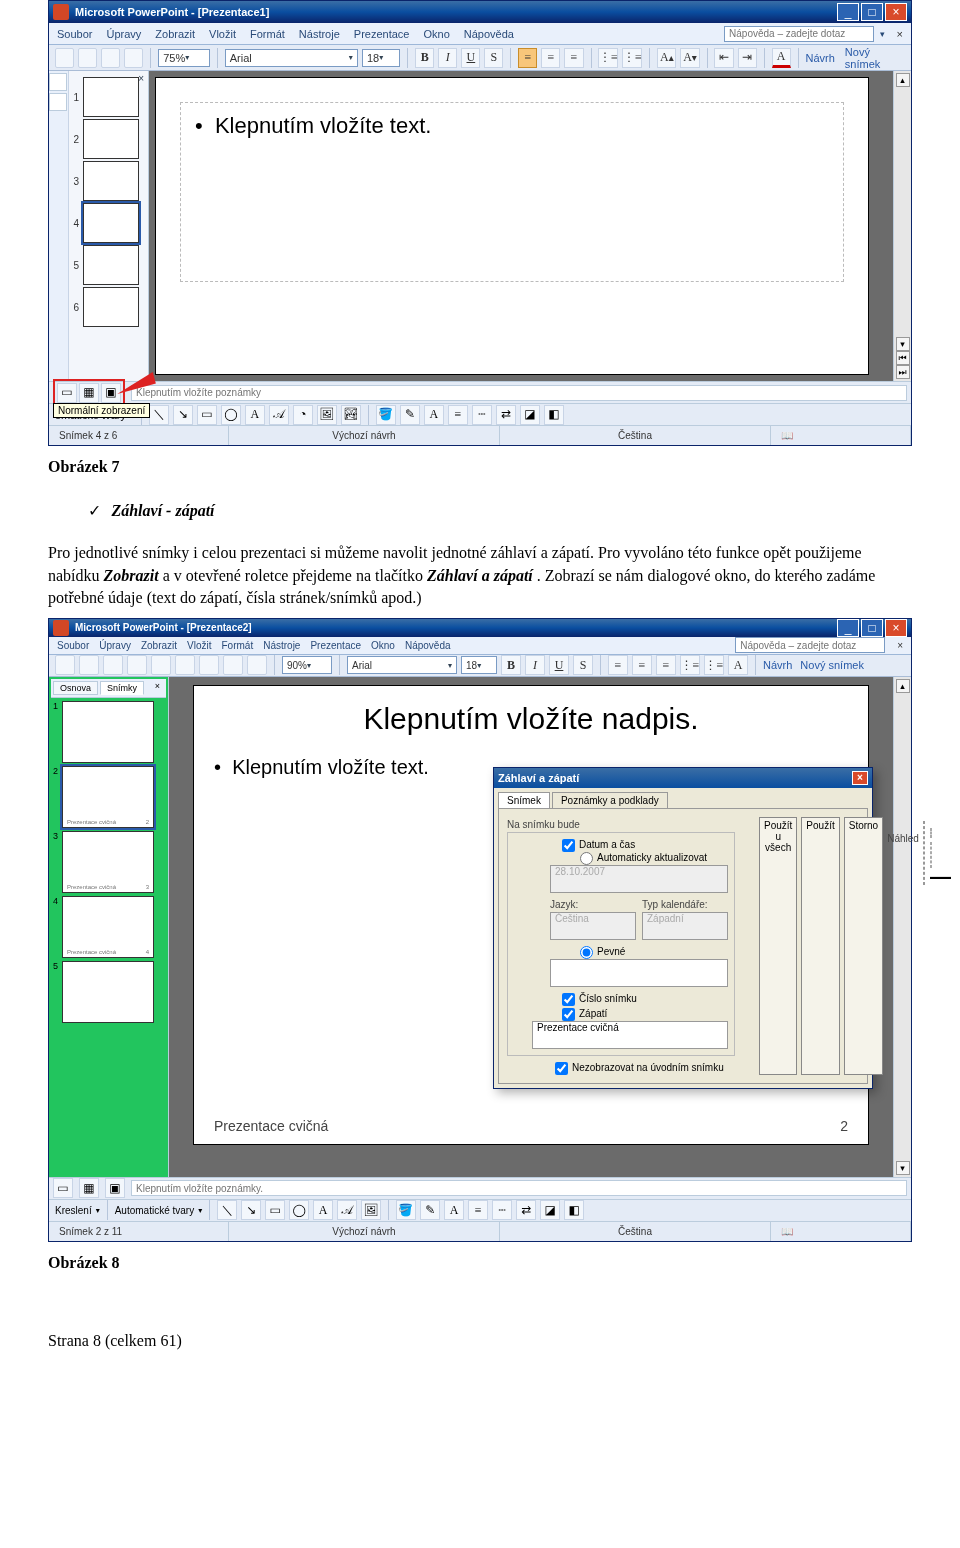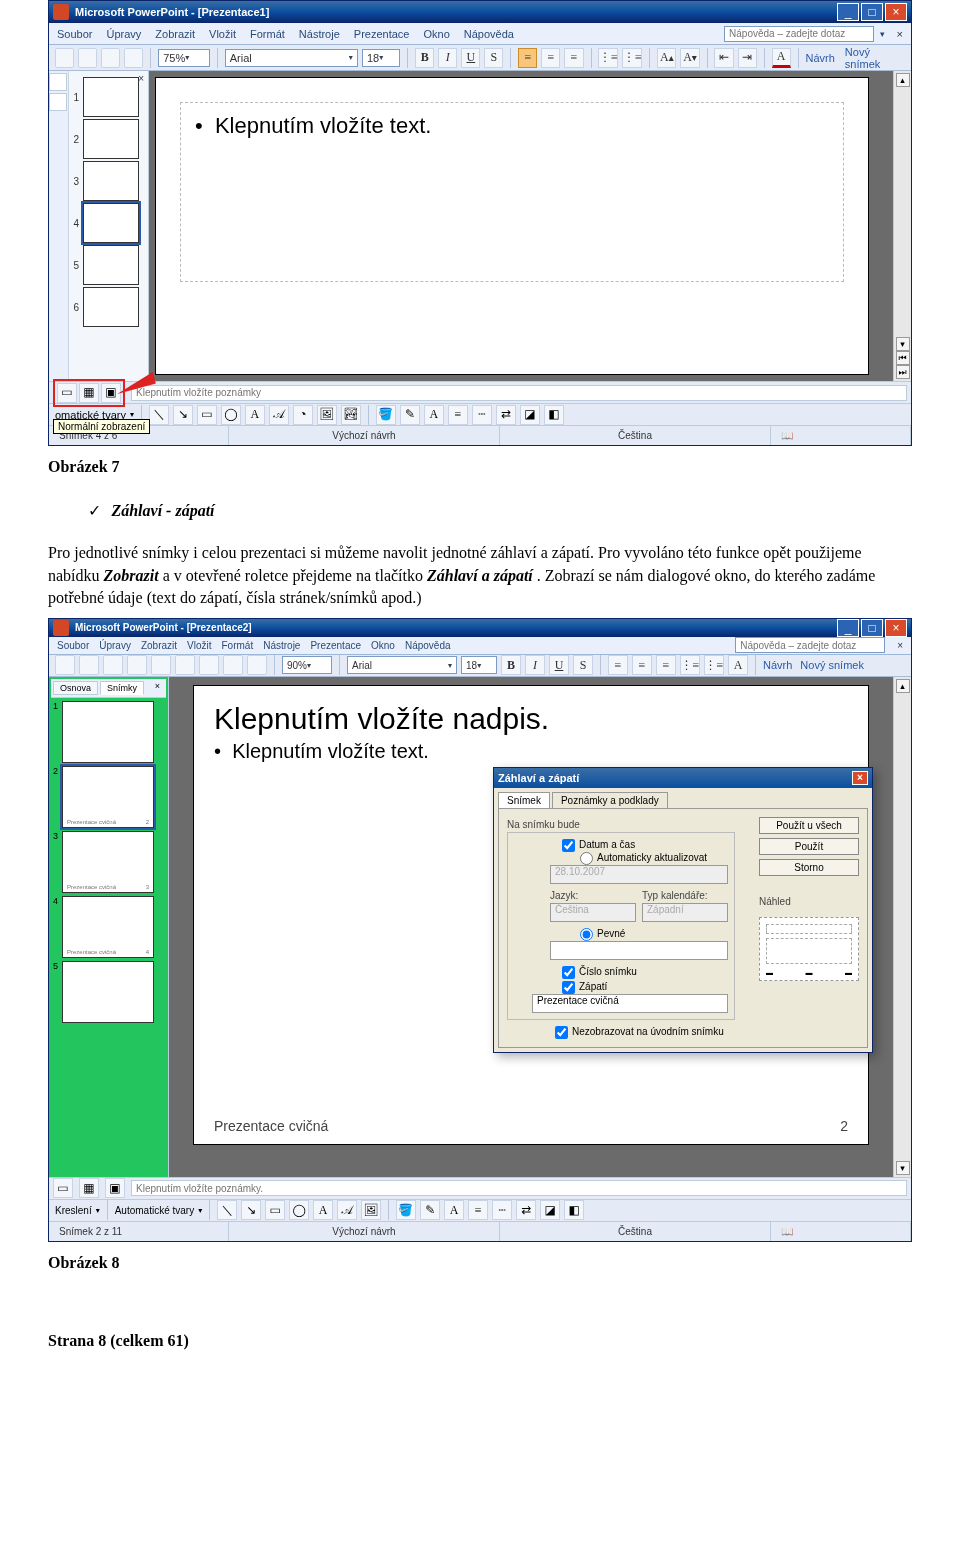--- a/index.html
+++ b/index.html
@@ -120,21 +120,21 @@
   }
   .arrow-mark {
     position: absolute; left: 60px; top: -28px; width: 60px; height: 30px;
   }
   .arrow-mark::after {
     content: ""; position: absolute; left: 0; top: 24px; width: 0; height: 0;
     border-right: 40px solid #d22; border-top: 12px solid transparent;
     border-bottom: 0 solid transparent; transform: rotate(-15deg);
   }
   .tooltip {
-    position: absolute; left: -2px; top: 38px; background: #ffffe1;
+    position: absolute; left: -2px; top: 22px; background: #ffffe1;
     border: 1px solid #000; padding: 1px 4px; font-size: 10px; white-space: nowrap;
   }
   .notesfield {
     flex: 1; height: 16px; border: 1px solid #bcd; background: #fff;
     color: #888; font-size: 10px; padding: 0 4px;
   }
 
   .drawbar {
     display: flex; align-items: center; gap: 4px; height: 22px;
     background: #e4ebf6; border-top: 1px solid #bcd; padding: 0 6px;
@@ -181,21 +181,21 @@
   .pp2 .thumb2.sel { outline: 2px solid #2a5aaa; }
   .pp2 .thumb2 .ft { position: absolute; bottom: 2px; left: 4px; right: 4px; display: flex; justify-content: space-between; font-size: 6px; color: #777; }
   .pp2 .slide-area2 {
     flex: 1; background: #6b6b6b; padding: 8px 24px; position: relative;
   }
   .pp2 .slide2 {
     background: #fff; border: 1px solid #000; height: 460px;
     padding: 16px 20px; font-family: Arial, sans-serif; color: #000;
     position: relative;
   }
-  .pp2 .s2title { font-size: 30px; text-align: left; margin-bottom: 4px; }
+  .pp2 .s2title { font-size: 30px; text-align: center; margin-bottom: 20px; }
   .pp2 .s2body { font-size: 20px; }
   .pp2 .s2footer { position: absolute; bottom: 10px; left: 20px; right: 20px; display: flex; justify-content: space-between; font-size: 14px; color: #444; }
 
   
   .dialog {
     position: absolute; right: 20px; top: 90px; width: 380px;
     border: 1px solid #0a246a; background: #ece9d8;
     box-shadow: 4px 4px 10px rgba(0,0,0,.3);
   }
   .dialog .dtitle {
@@ -204,34 +204,34 @@
   }
   .dialog .dtitle .dx {
     margin-left: auto; width: 16px; height: 14px; background: #d94a2a;
     border: 1px solid #fff; color: #fff; display:flex;align-items:center;justify-content:center; font-size: 10px;
   }
   .dialog .dtabs { display: flex; padding: 4px 4px 0 4px; gap: 2px; font-size: 10px; }
   .dialog .dtab { padding: 2px 8px; border: 1px solid #999; border-bottom: none; background: #ece9d8; }
   .dialog .dtab.act { background: #fff; }
   .dialog .dbody { border: 1px solid #999; margin: 0 4px 4px 4px; padding: 8px; background: #ece9d8; font-size: 10px; display: flex; gap: 24px; }
   .dialog .dleft { flex: 1; }
-  .dialog .dright { width: 100px; display: flex; flex-direction: column; gap: 4px; }
+  .dialog .dright { width: 100px; display: flex; flex-direction: row; gap: 4px; }
   .dbtn { border: 1px solid #888; background: #f5f3ea; padding: 2px 4px; text-align: center; }
-  .dfield { border: 1px solid #999; background: #fff; height: 19px; padding: 0 4px; }
+  .dfield { border: 1px solid #999; background: #fff; height: 28px; padding: 0 4px; }
   .dfield.dis { background: #eee; color: #aaa; }
   .dgroup { border: 1px solid #bbb; padding: 6px; margin-top: 2px; }
   .dlabel { color: #444; margin: 2px 0; }
   .dindent { margin-left: 18px; }
   .dcombo { display: flex; gap: 6px; }
   .preview { border: 1px dashed #999; height: 64px; background: #fff; margin-top: 4px; position: relative; }
   .preview .pfoot { position: absolute; bottom: 4px; left: 6px; right: 6px; display: flex; justify-content: space-between; font-size: 7px; }
   .preview .pdash { border: 1px dashed #aaa; position: absolute; }
 
   .caption { font-weight: bold; margin: 10px 0 24px 0; }
-  .footer { margin-top: 60px; font-weight: bold; }
+  .footer { margin-top: 60px; }
 
   label { display: inline; padding-left: 48px; }
   input[type=checkbox], input[type=radio] { margin: 0 4px 0 0; vertical-align: middle; }
 </style>
 </head>
 <body>
 
 <div class="page">
 
 <div class="pp-window">

